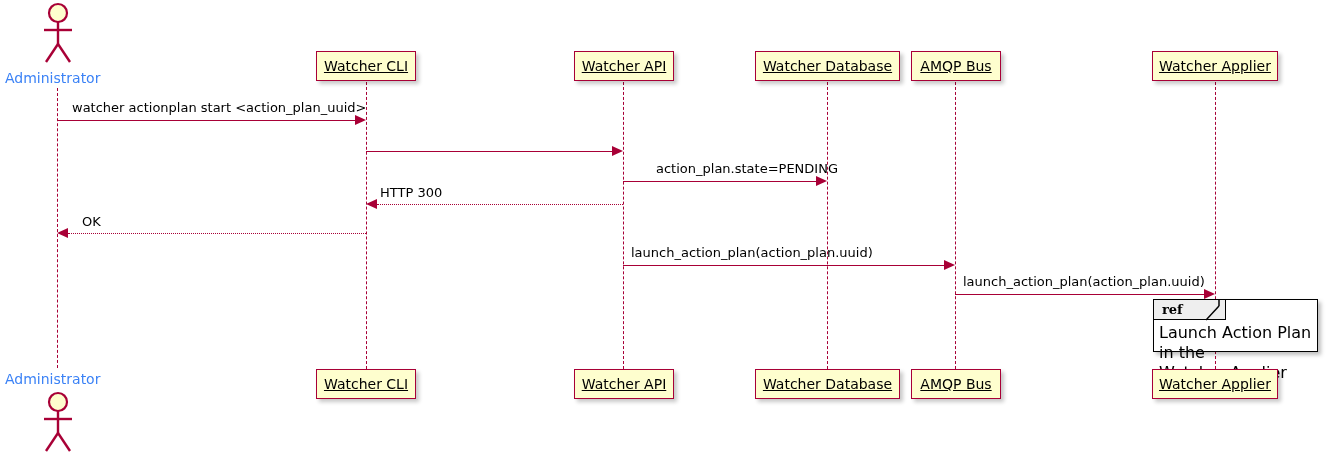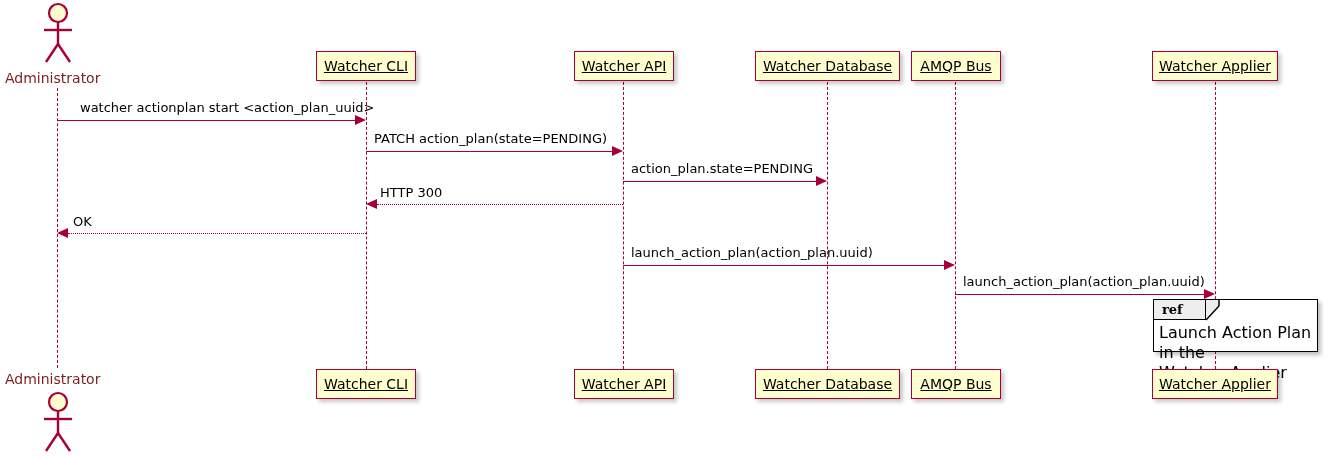--- a/index.html
+++ b/index.html
@@ -33,21 +33,21 @@
     display: flex;
     align-items: center;
     justify-content: center;
     white-space: nowrap;
     box-shadow: 3px 3px 4px rgba(0,0,0,0.22);
     text-decoration: underline;
   }
   .actor-label {
     position: absolute;
     font-size: 14px;
-    color: #7f1d1d;
+    color: #3b82f6;
     white-space: nowrap;
   }
   .stickman {
     position: absolute;
   }
   .msg-line {
     position: absolute;
     height: 0;
     border-top: 1.5px solid #A80036;
   }
@@ -138,50 +138,49 @@
   <div class="actor-box" style="left:755px; top:51px; width:145px; height:30px;">
     <span>Watcher Database</span>
   </div>
   <div class="actor-box" style="left:911px; top:51px; width:90px; height:30px;">
     <span>AMQP Bus</span>
   </div>
   <div class="actor-box" style="left:1152px; top:51px; width:126px; height:30px;">
     <span>Watcher Applier</span>
   </div>
 
-  <div class="msg-label" style="left:80px; top:101px;">watcher actionplan start &lt;action_plan_uuid&gt;</div>
+  <div class="msg-label" style="left:72px; top:101px;">watcher actionplan start &lt;action_plan_uuid&gt;</div>
   <div class="msg-line" style="left:57px; top:120px; width:298px;"></div>
   <div class="arrowhead right" style="left:355px; top:115px;"></div>
 
-  <div class="msg-label" style="left:374px; top:132px;">PATCH action_plan(state=PENDING)</div>
   <div class="msg-line" style="left:366px; top:151px; width:246px;"></div>
   <div class="arrowhead right" style="left:612px; top:146px;"></div>
 
-  <div class="msg-label" style="left:631px; top:162px;">action_plan.state=PENDING</div>
+  <div class="msg-label" style="left:656px; top:162px;">action_plan.state=PENDING</div>
   <div class="msg-line" style="left:623px; top:181px; width:193px;"></div>
   <div class="arrowhead right" style="left:816px; top:176px;"></div>
 
   <div class="msg-label" style="left:380px; top:186px;">HTTP 300</div>
   <div class="msg-line dotted" style="left:377px; top:204px; width:246px;"></div>
   <div class="arrowhead left" style="left:366px; top:199px;"></div>
 
-  <div class="msg-label" style="left:73px; top:215px;">OK</div>
+  <div class="msg-label" style="left:82px; top:215px;">OK</div>
   <div class="msg-line dotted" style="left:68px; top:233px; width:298px;"></div>
   <div class="arrowhead left" style="left:57px; top:228px;"></div>
 
   <div class="msg-label" style="left:631px; top:246px;">launch_action_plan(action_plan.uuid)</div>
   <div class="msg-line" style="left:623px; top:265px; width:321px;"></div>
   <div class="arrowhead right" style="left:944px; top:260px;"></div>
 
   <div class="msg-label" style="left:963px; top:275px;">launch_action_plan(action_plan.uuid)</div>
   <div class="msg-line" style="left:955px; top:294px; width:249px;"></div>
   <div class="arrowhead right" style="left:1204px; top:289px;"></div>
 
   <div class="ref-box" style="left:1153px; top:299px; width:165px; height:53px;">
-    <div class="ref-tab" style="width:52px;">
+    <div class="ref-tab" style="width:72px;">
       <span>ref</span>
     </div>
     <svg width="14" height="21" style="position:absolute; left:52px; top:0;">
       <polygon points="0,0 13,0 13,6 0,20" fill="#EEEEEE" stroke="none"></polygon>
       <polyline points="13,6 0,20 0,20" fill="none" stroke="#000000" stroke-width="1.5"></polyline>
       <line x1="13" y1="0" x2="13" y2="6" stroke="#000000" stroke-width="1.5"></line>
     </svg>
     <div class="ref-body" style="left:5px; top:23px; width:156px;">Launch Action Plan in the
 Watcher Applier</div>
   </div>

